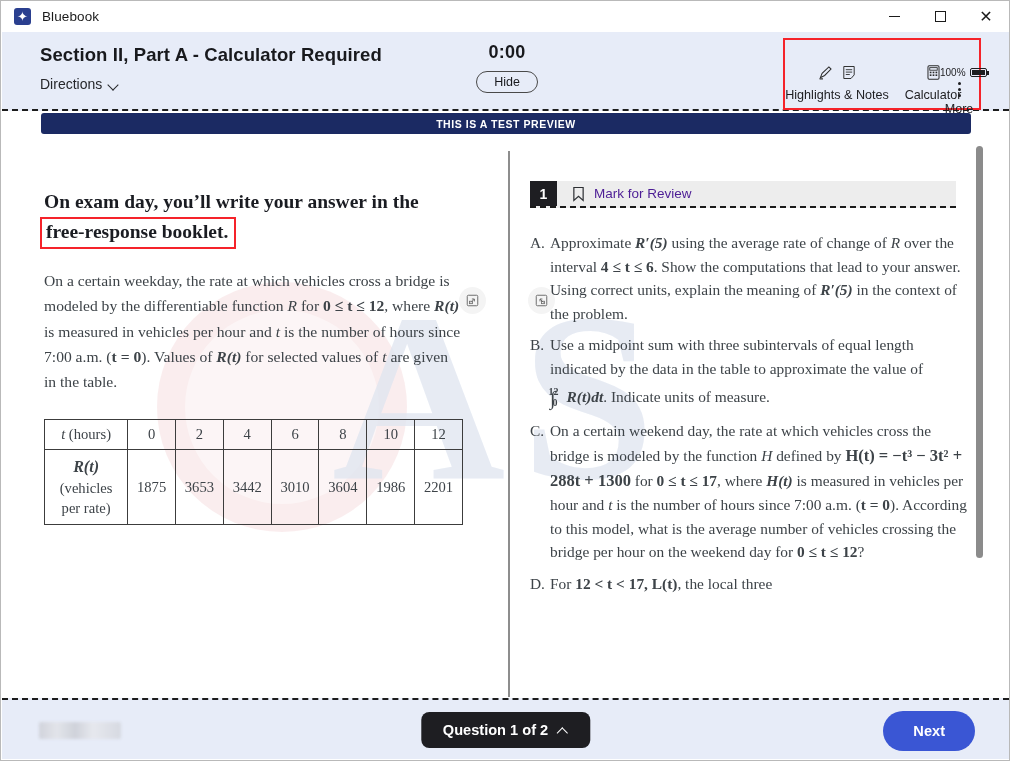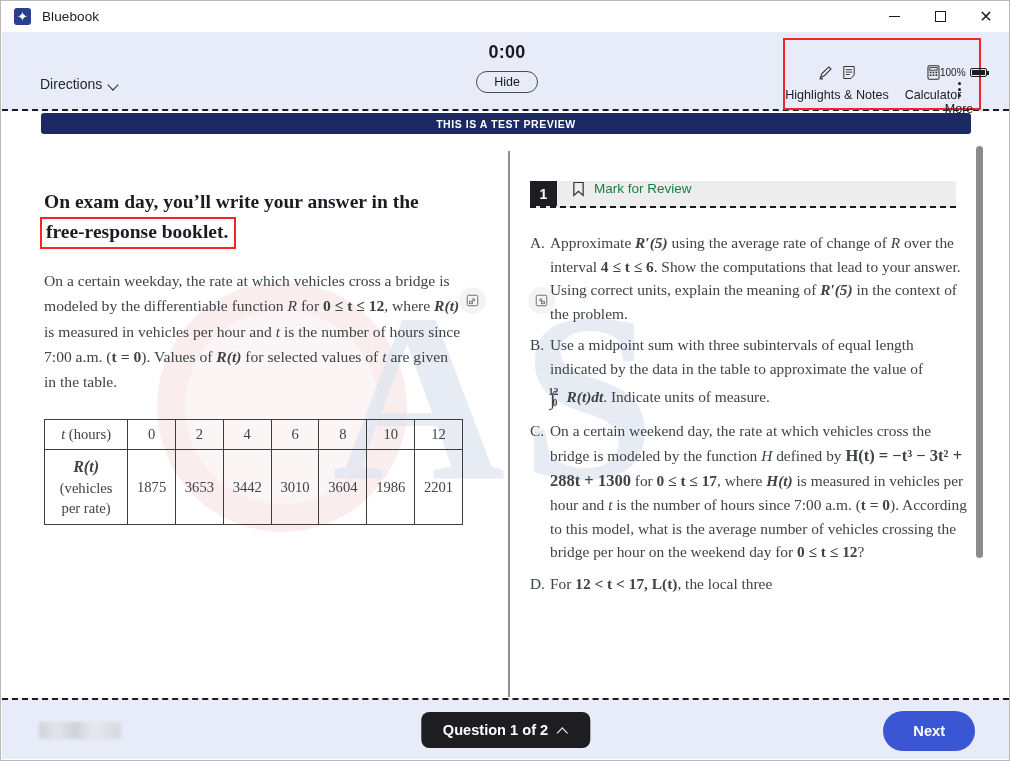--- a/index.html
+++ b/index.html
@@ -274,23 +274,23 @@
     border-bottom: 2.5px dashed #1a1a1a;
     background: #ededed;
     width: 426px;
   }
   .qnum {
     width: 27px; background: #1e1e22; color: #ffffff;
     font-size: 14px; font-weight: 700;
     display:flex; align-items:center; justify-content:center;
   }
   .qmark {
-    display:flex; align-items:flex-start; gap: 9px;
+    display:flex; align-items:center; gap: 9px;
     padding-left: 15px;
-    font-size: 13.5px; color: #15803d;
+    font-size: 13.5px; color: #4c1d95;
     cursor: pointer;
   }
   .qbody {
     margin-top: 23px;
     font-family: "Liberation Serif", serif;
     font-size: 15.4px; line-height: 1.53;
     color: #3d4348;
   }
   .qitem { display: flex; margin-bottom: 8px; }
   .qletter { width: 20px; flex: none; }
@@ -350,20 +350,21 @@
           <span></span>
         </div>
       <div class="winbtn close">
           <span>✕</span>
         </div>
     </div>
   </div>
 
   <div class="bb-header">
 
+    <div class="section-title">Section II, Part A - Calculator Required</div>
 
     <div class="directions">
       <span>Directions</span>
       <span class="chev-down"></span>
     </div>
 
     <div class="timer-wrap">
       <div class="timer">0:00</div>
       <button class="hide-btn">Hide</button>
     </div>

